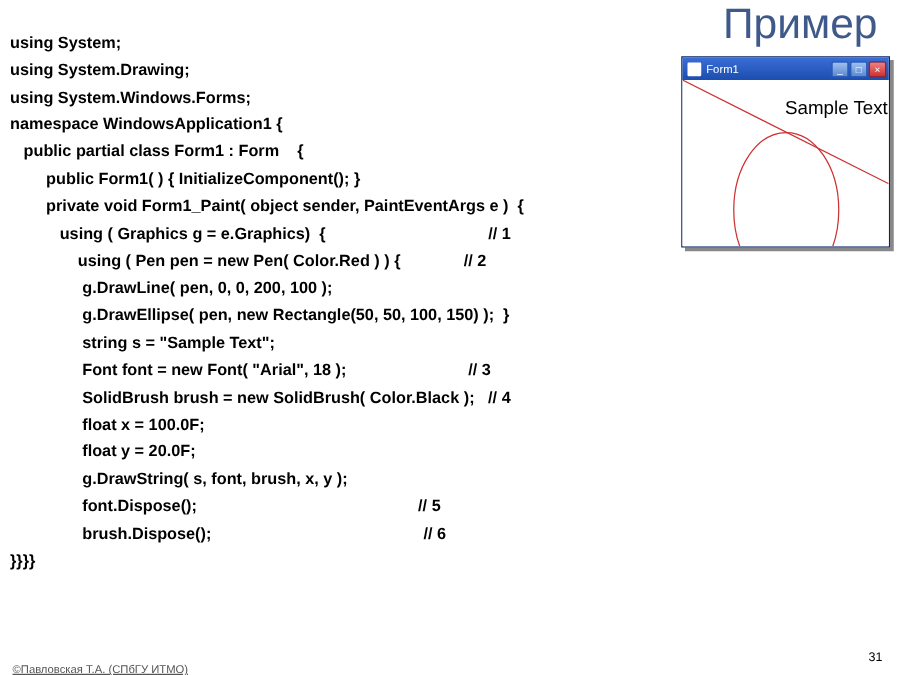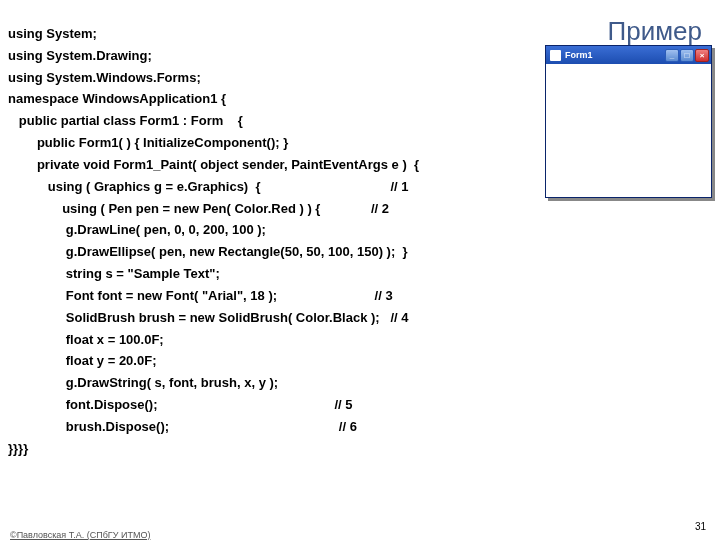--- a/index.html
+++ b/index.html
@@ -13,23 +13,23 @@
     overflow: hidden;
   }
   .slide {
     width: 720px;
     height: 540px;
     position: relative;
     box-sizing: border-box;
   }
   .title {
     position: absolute;
-    top: 16px;
+    top: 0;
     right: 18px;
-    font-size: 26px;
+    font-size: 34px;
     color: #3f5a8a;
     font-family: Verdana, sans-serif;
   }
   .code {
     position: absolute;
     top: 10px;
     left: 8px;
     font-family: Verdana, sans-serif;
     font-weight: bold;
     font-size: 13px;
@@ -70,21 +70,20 @@
     background: #fff;
     box-sizing: border-box;
   }
   .titlebar {
     height: 18px;
     background: linear-gradient(to bottom, #3a6ed5, #1c4db0);
     display: flex;
     align-items: center;
     padding: 0 2px 0 4px;
     box-sizing: border-box;
-    font-weight: bold;
   }
   .titlebar .icon {
     width: 11px;
     height: 11px;
     background: #fff;
     margin-right: 4px;
     border-radius: 1px;
   }
   .titlebar .wtitle {
     color: #fff;
@@ -147,18 +146,25 @@
 
   <div class="shadow"></div>
   <div class="formwin">
     <div class="titlebar">
       <div class="icon"></div>
       <div class="wtitle">Form1</div>
       <div class="btn">_</div>
       <div class="btn">□</div>
       <div class="btn close">×</div>
     </div>
+    <div class="canvas">
+      <svg width="165" height="133">
+        <line x1="0" y1="0" x2="165" y2="83" stroke="#cc3333" stroke-width="1"></line>
+        <ellipse cx="83" cy="104" rx="42" ry="62" stroke="#cc3333" stroke-width="1" fill="none"></ellipse>
+        <text x="82" y="27" font-family="Arial" font-size="15" fill="#000">Sample Text</text>
+      </svg>
+    </div>
   </div>
 
   <div class="footer">©Павловская Т.А. (СПбГУ ИТМО)</div>
   <div class="pagenum">31</div>
 
 </div>
 
 </body></html>

